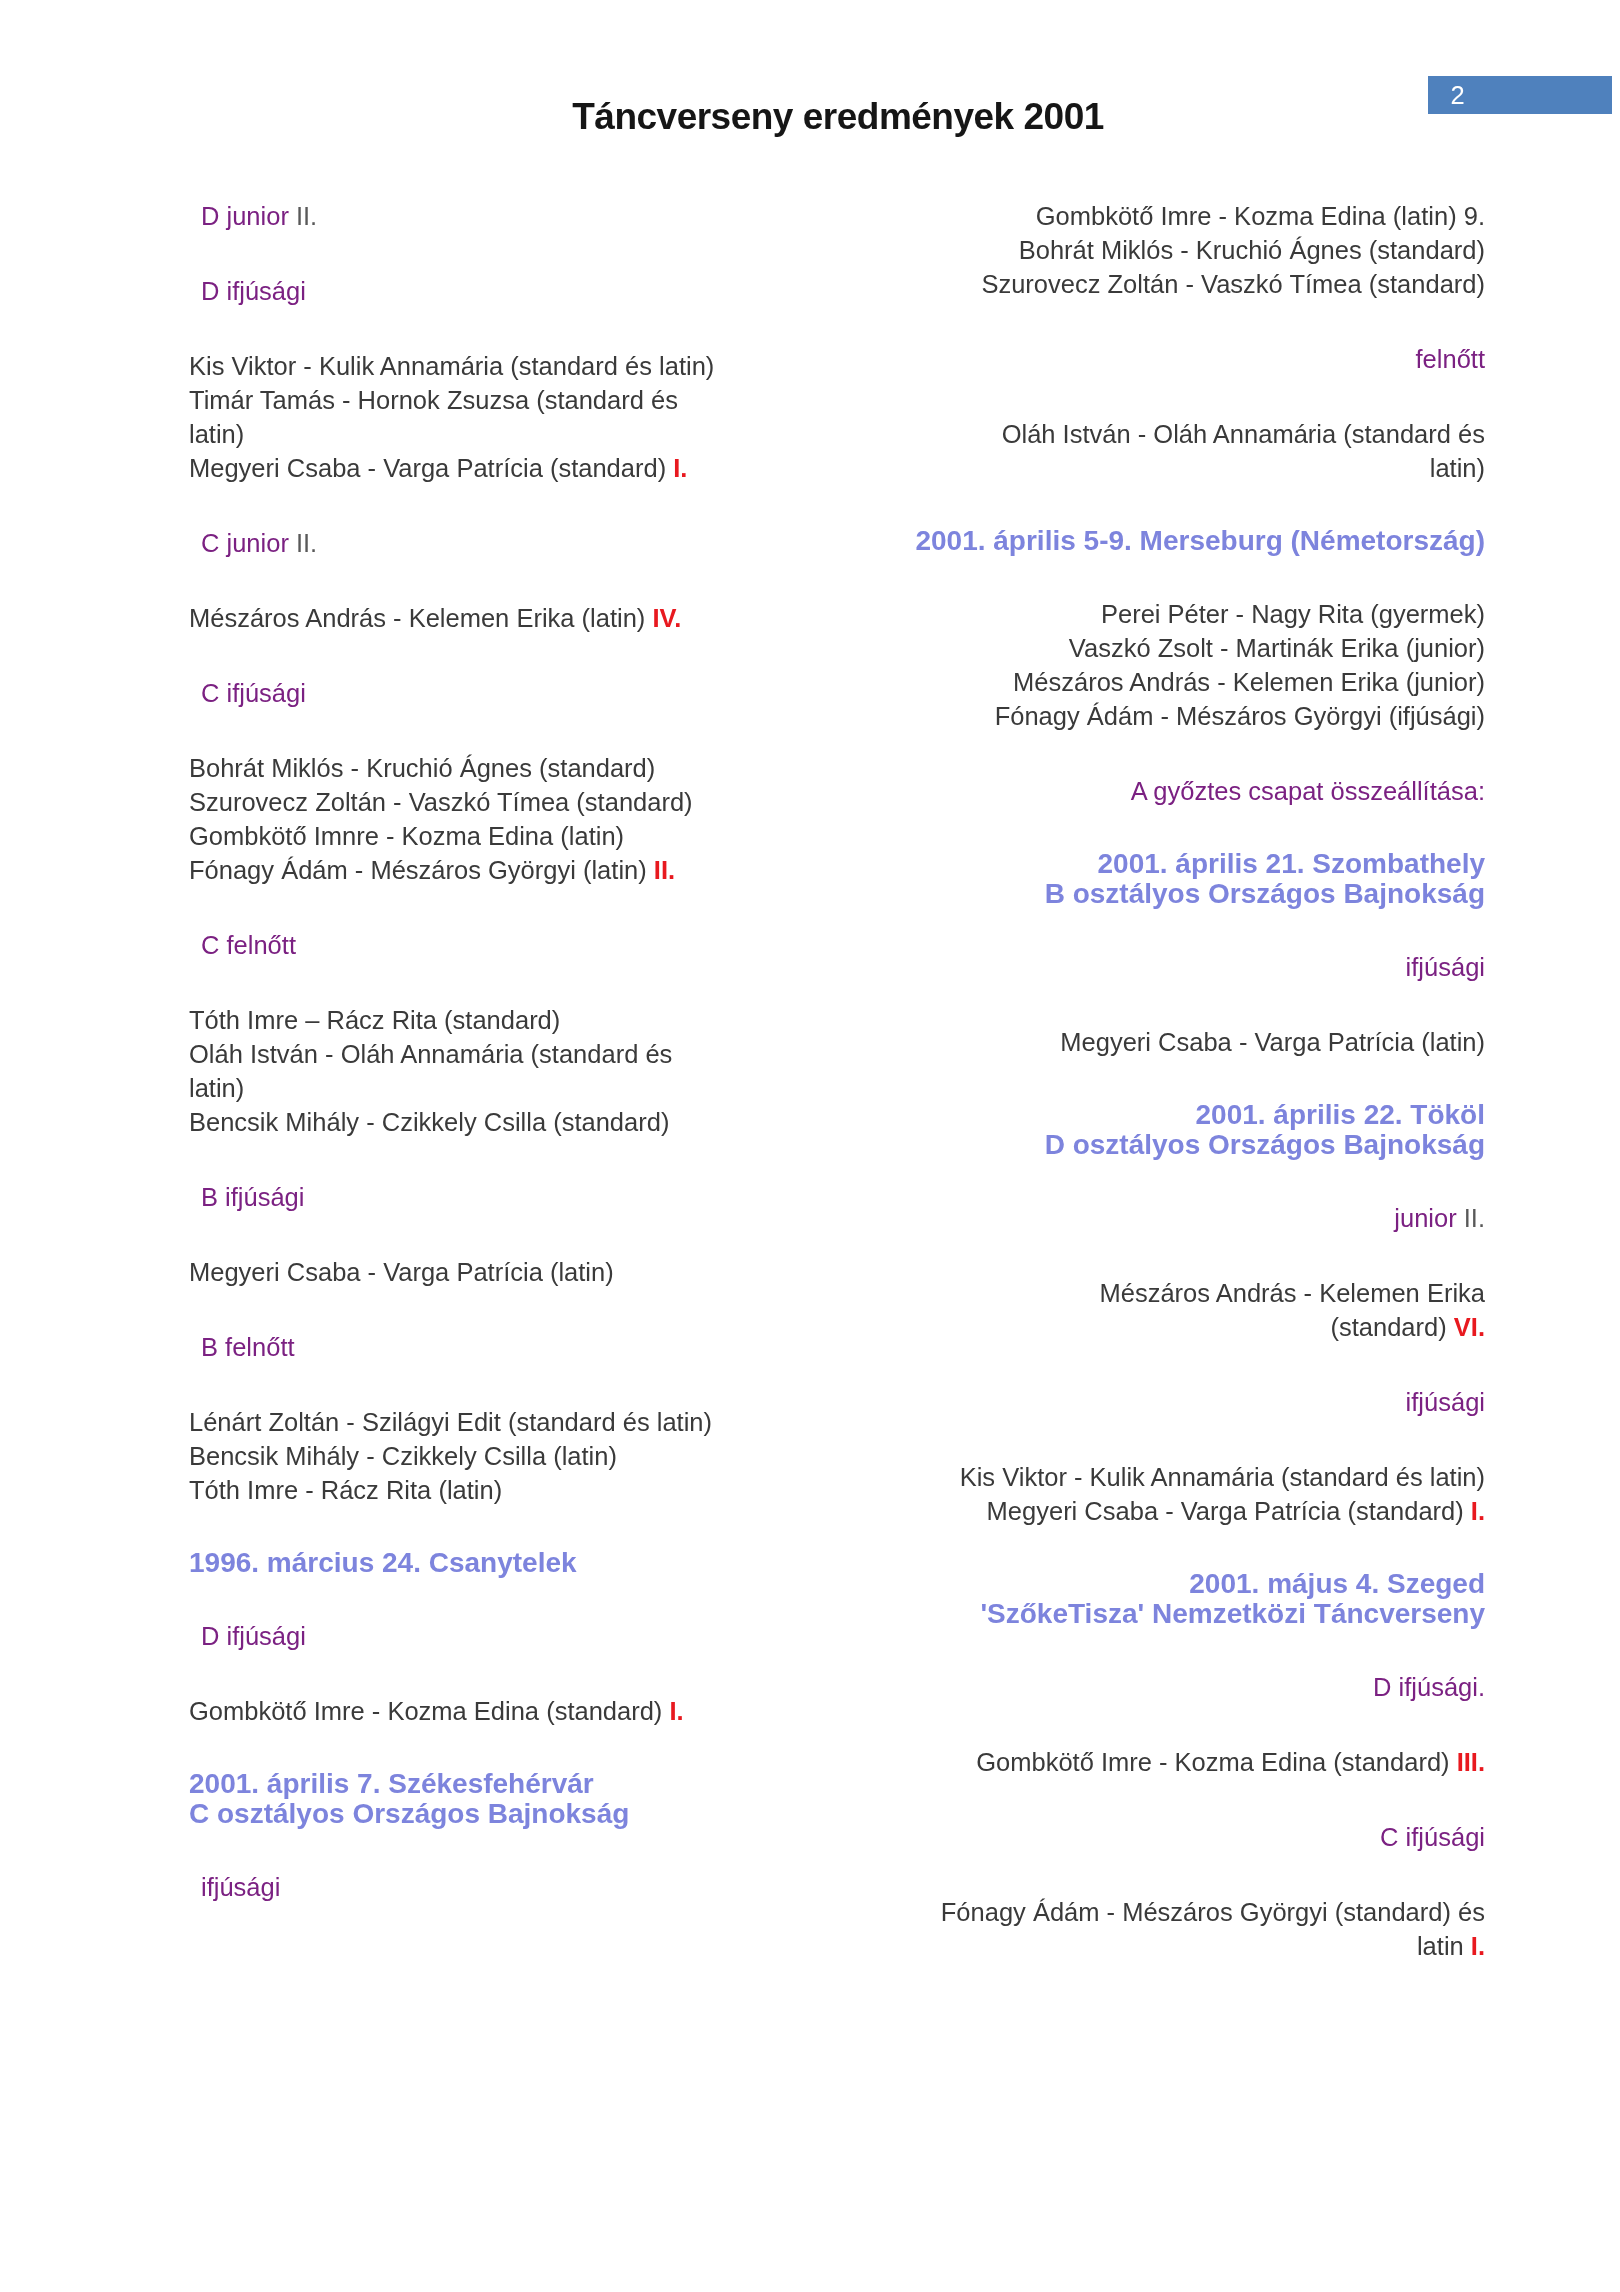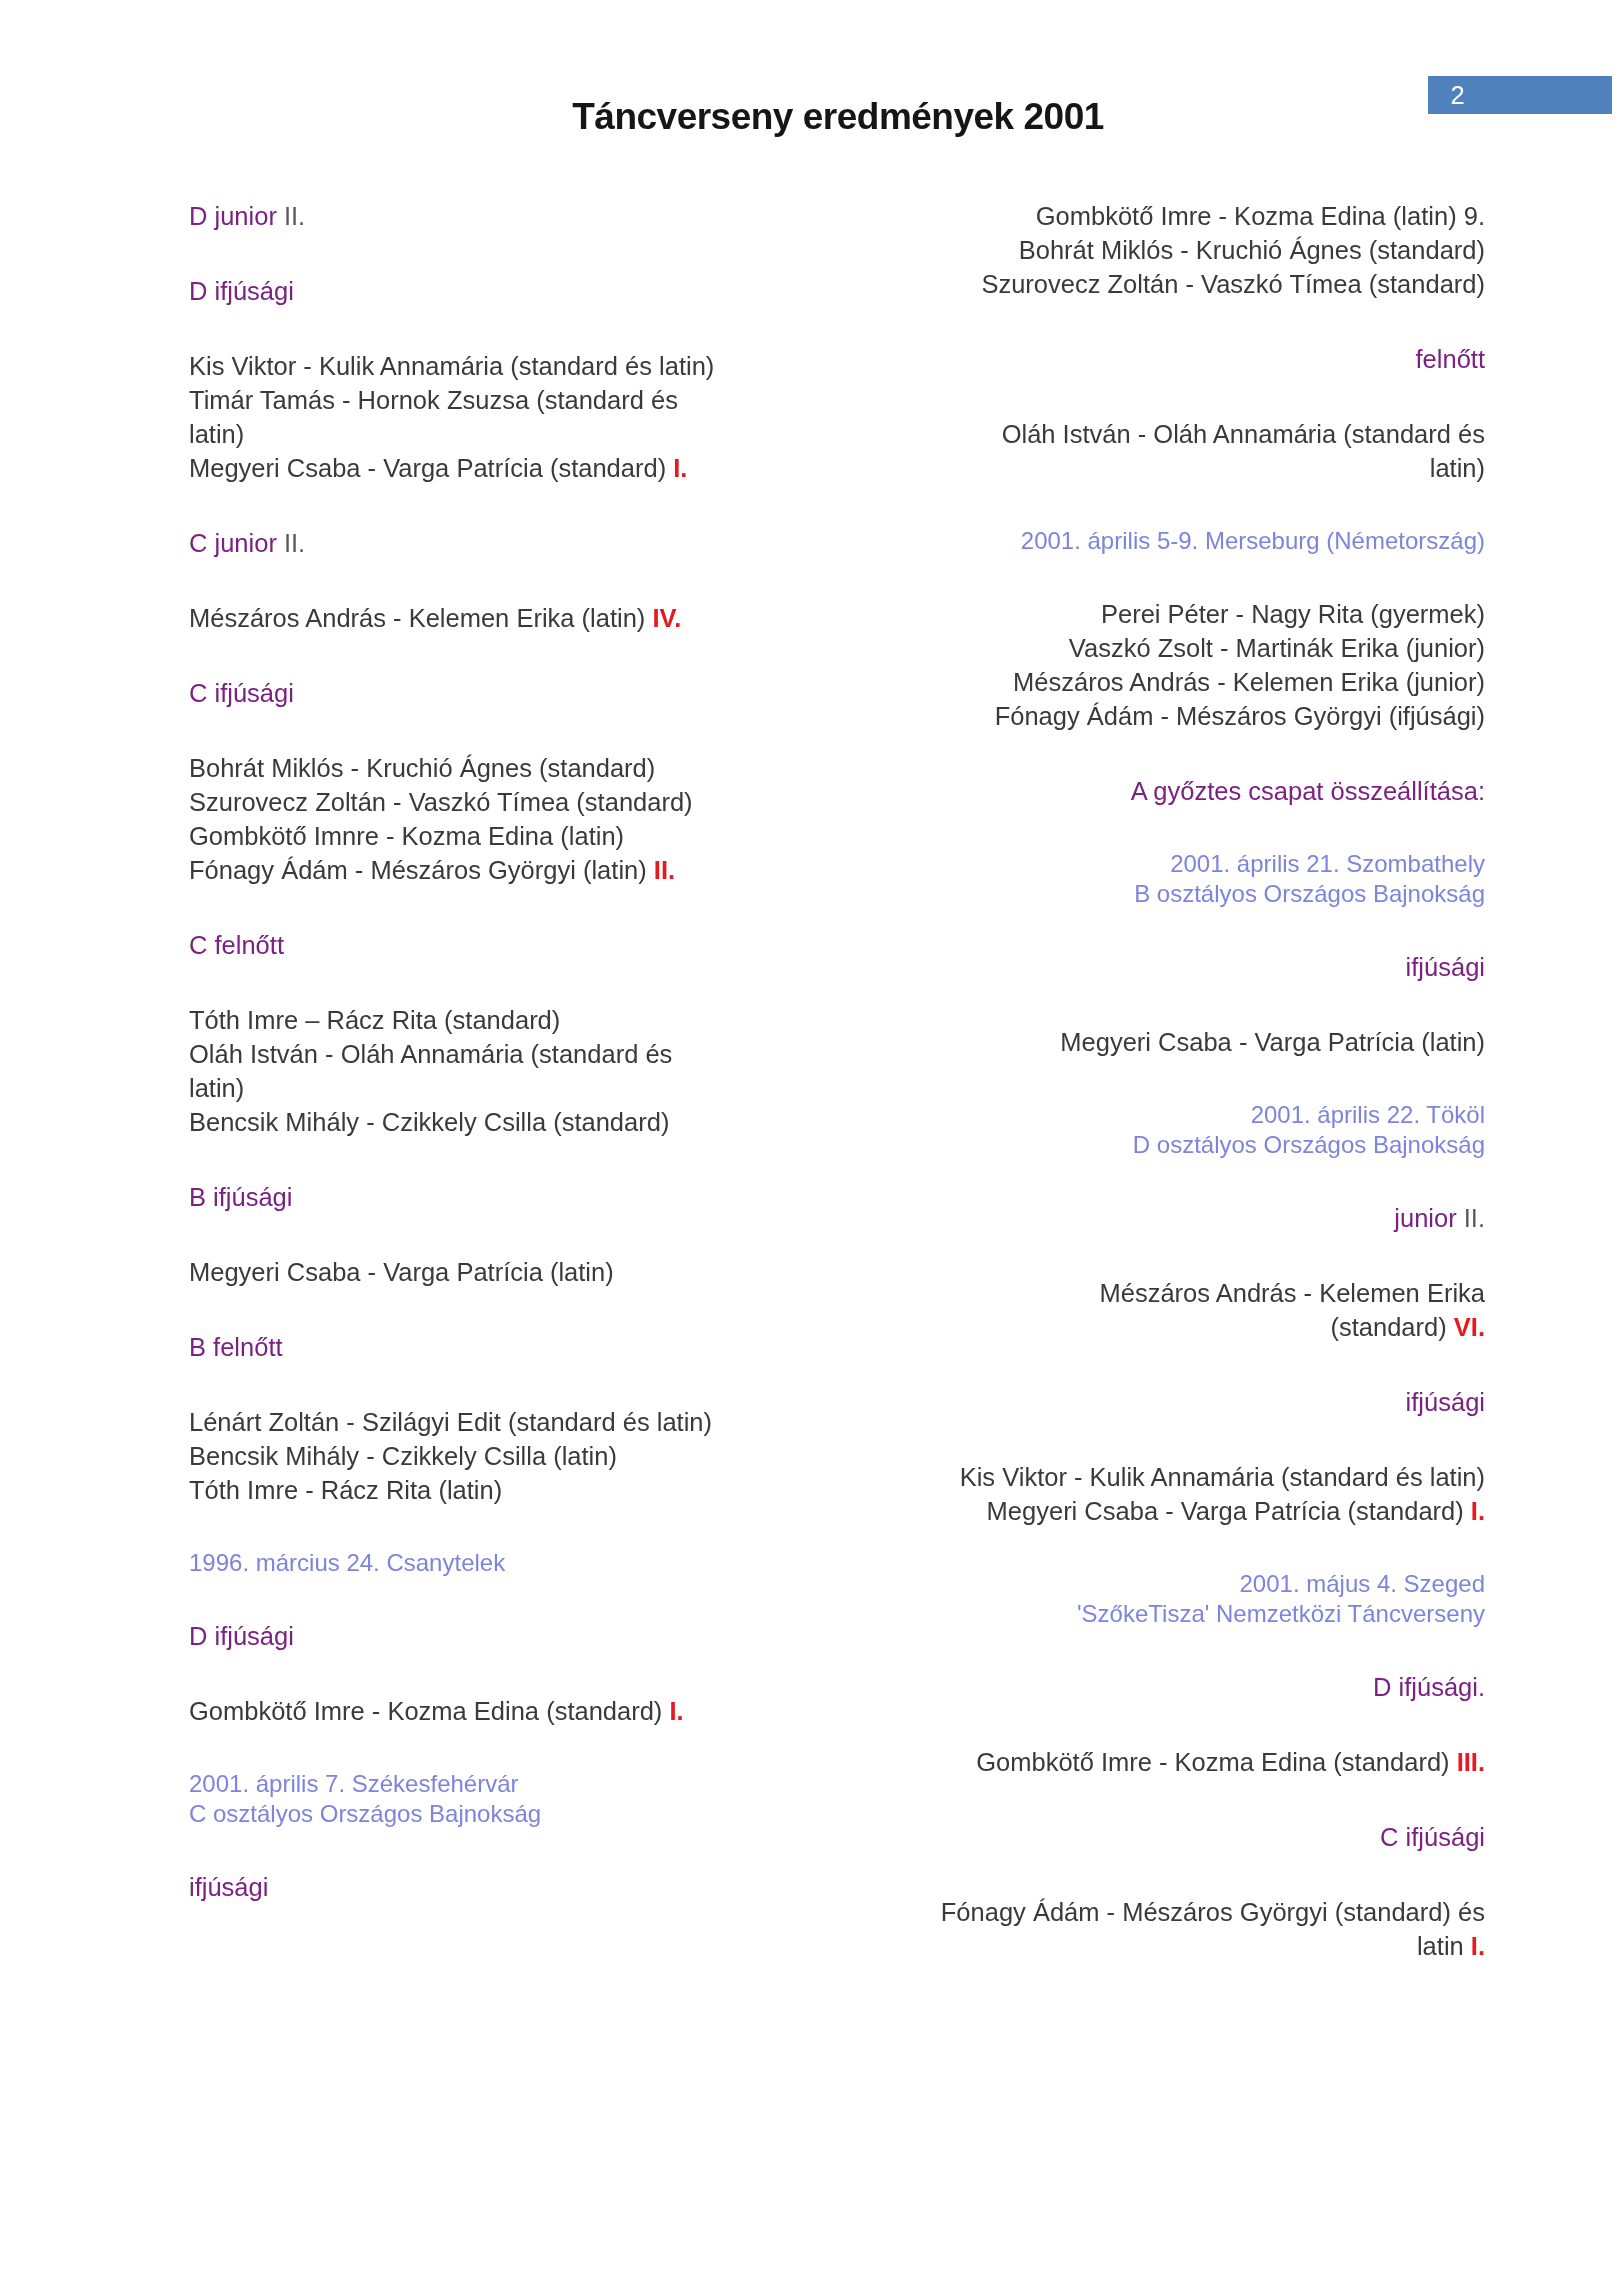--- a/index.html
+++ b/index.html
@@ -52,25 +52,25 @@
 
   .block { margin: 0 0 41px 0; }
   .block.extra-gap { margin-top: 37px; }
 
   .line {
     white-space: nowrap;
     font-size: 25.5px;
     line-height: 34px;
     color: #3a3a3a;
   }
-  .block.purple .line { color: #7b2182; }
+  .block.purple .line { color: #7b2182; margin-left: 12px; }
   .block.blue .line {
     color: #7d84dd;
-    font-weight: 400;
-    font-size: 24px;
+    font-weight: 700;
+    font-size: 28px;
     line-height: 30px;
   }
   .seg-red  { color: #e8191f; font-weight: 700; }
   .seg-gray { color: #595959; }
 </style>
 </head>
 <body>
 
 <div id="page">
   <div id="doc-title">Táncverseny eredmények 2001</div>

